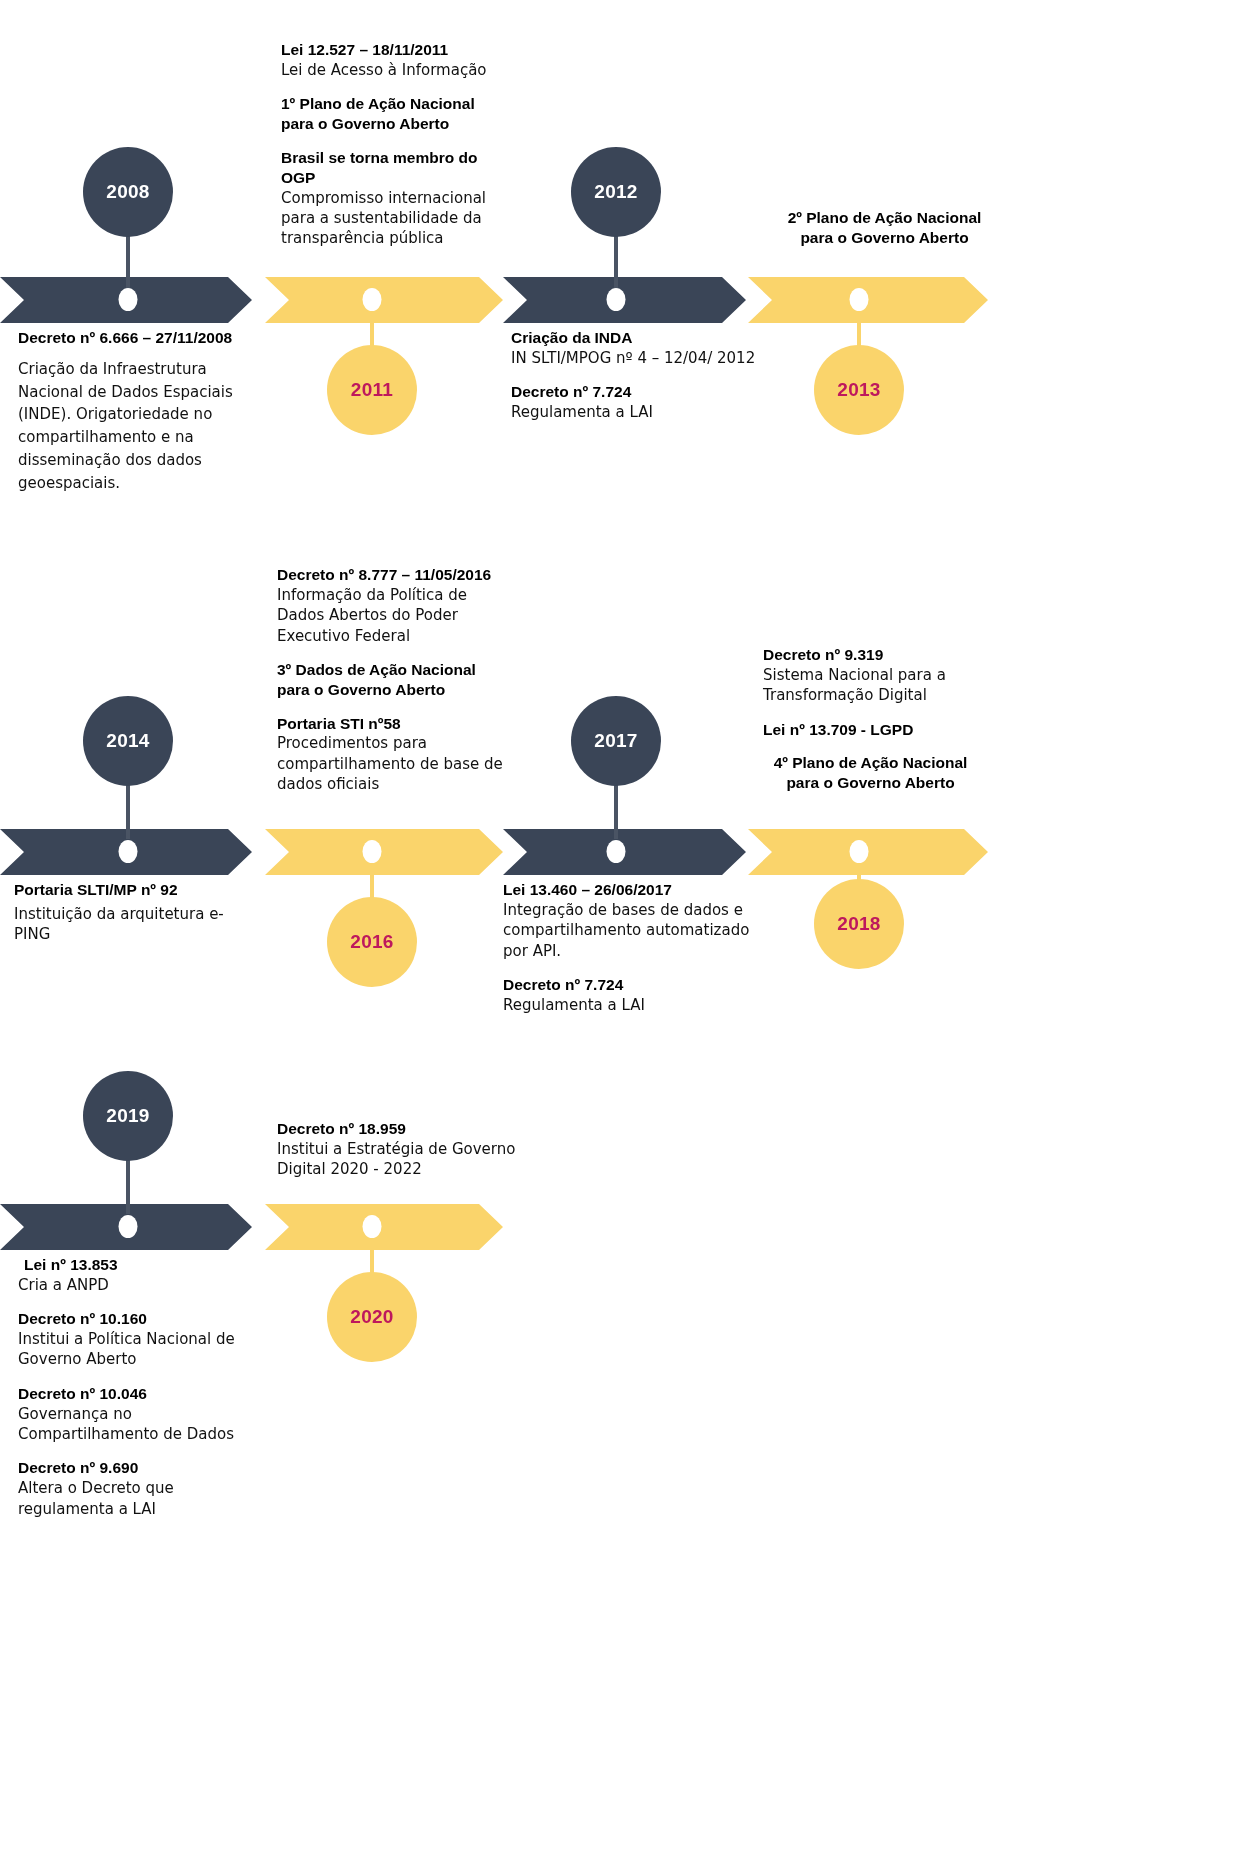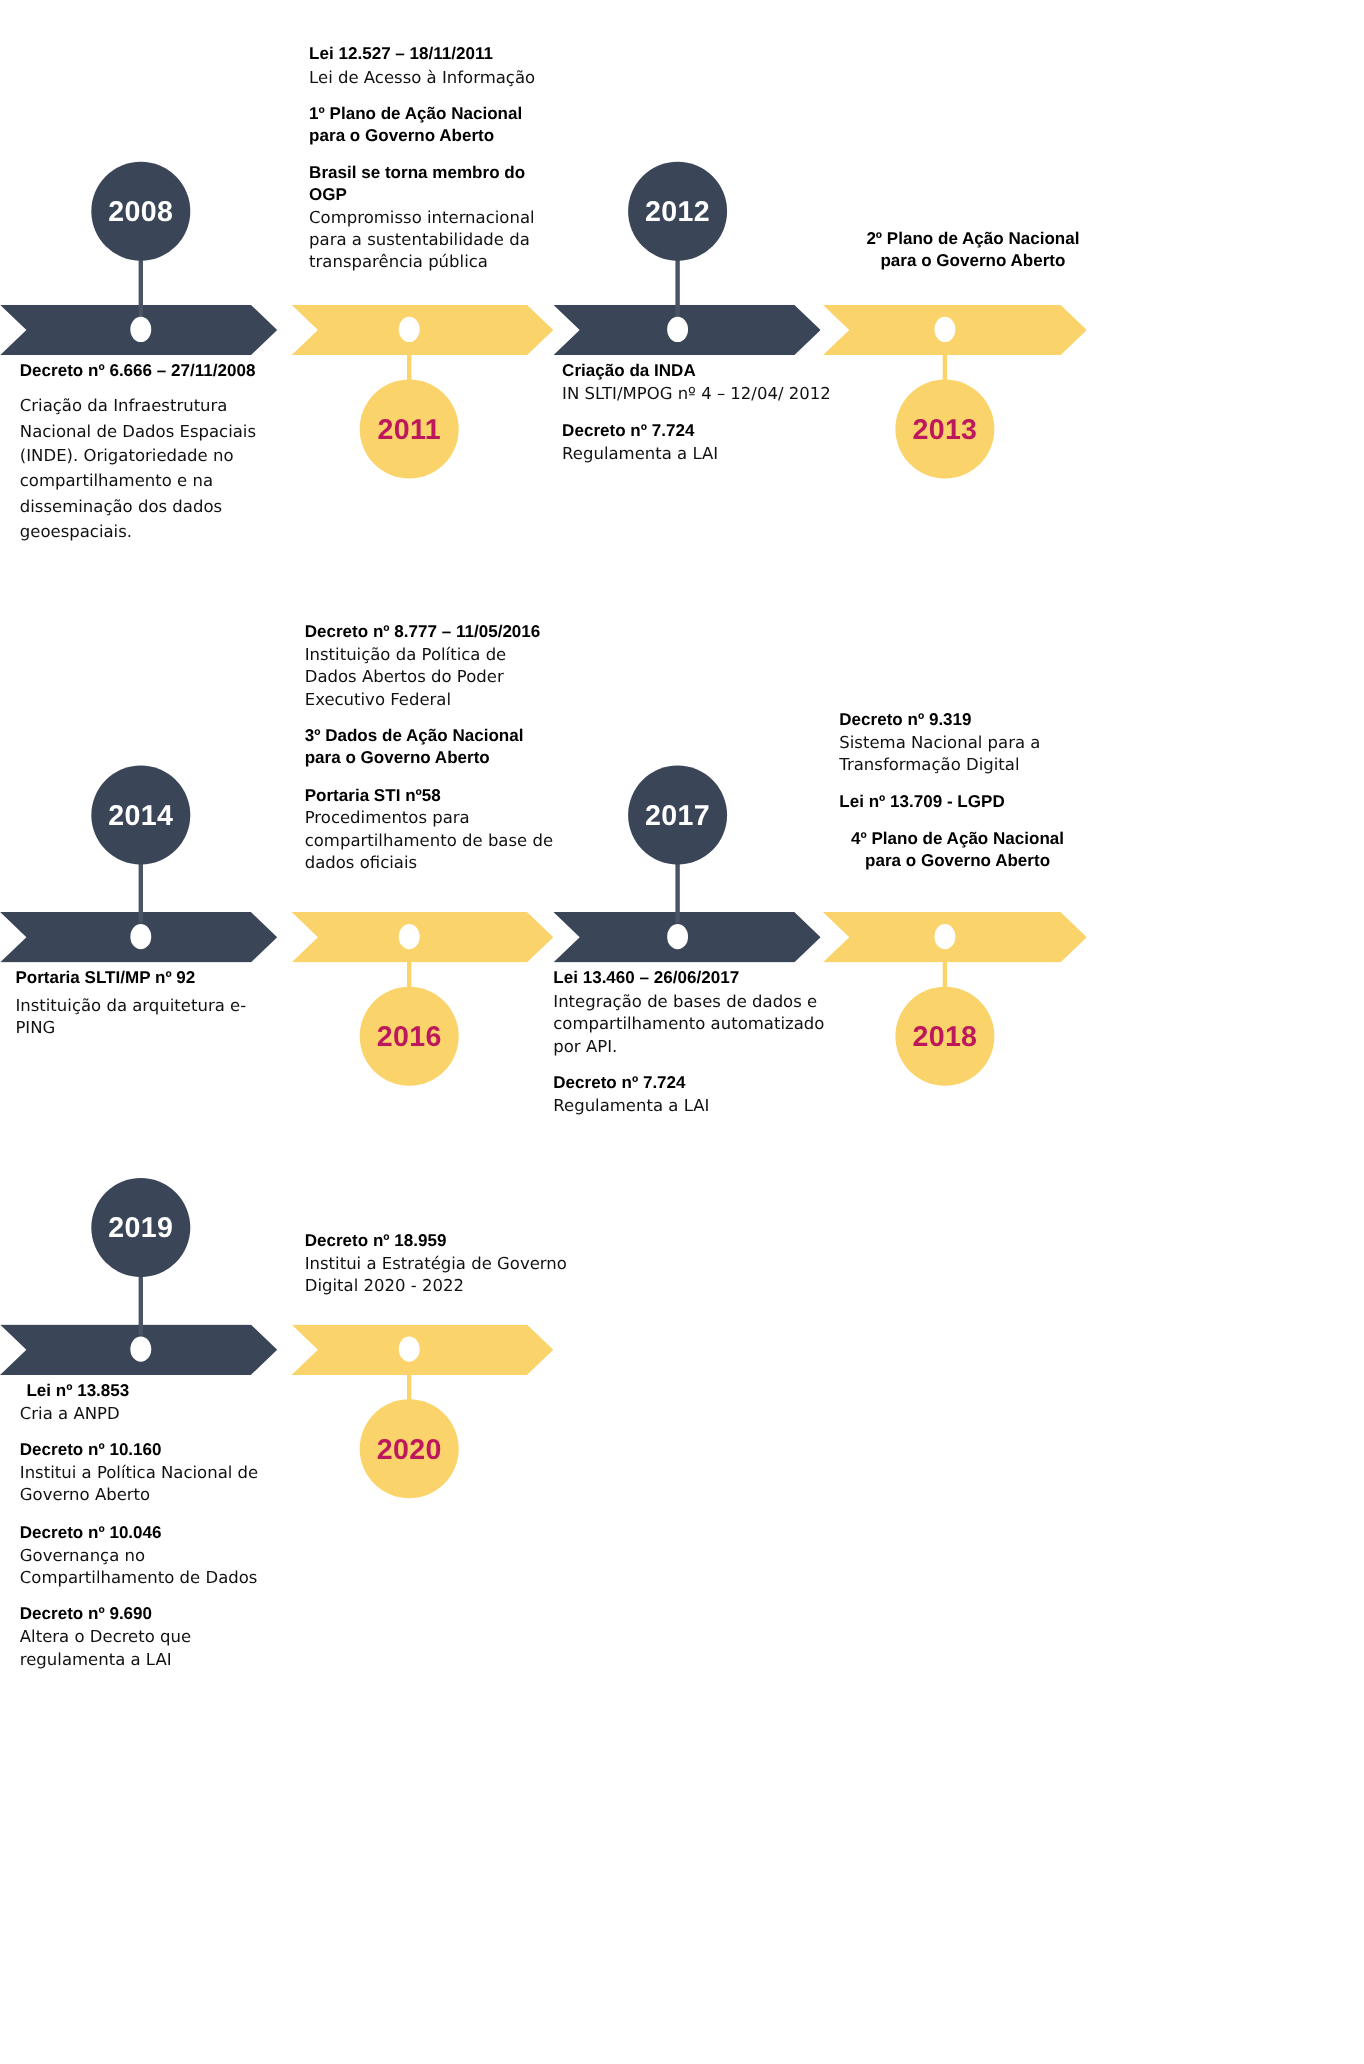--- a/index.html
+++ b/index.html
@@ -49,21 +49,21 @@
   }
   .stem.dark  { background: #4a5464; }
   .stem.yellow{ background: #fad46b; }
 
   
   .bubble {
     position: absolute;
     width: 90px; height: 90px;
     border-radius: 50%;
     display: flex; align-items: center; justify-content: center;
-    font-size: 26px; font-weight: bold;
+    font-size: 19px; font-weight: bold;
     letter-spacing: 0.3px;
     transform: translateX(-50%);
     z-index: 3;
   }
   .bubble.dark   { background: #3a4557; color: #ffffff; }
   .bubble.yellow { background: #fad46b; color: #be185d; }
 
   
   .txtblock { position: absolute; }
   .entry { margin-bottom: 14px; }
@@ -164,21 +164,21 @@
       </div>
     </div>
 
   </div>
 
   <div class="row">
 
     <div class="txtblock" style="left:277px; top:565px; width:230px;">
       <div class="entry">
         <div class="hd">Decreto nº 8.777 – 11/05/2016</div>
-        <div class="bd">Instituição da Política de Dados Abertos do Poder Executivo Federal</div>
+        <div class="bd">Informação da Política de Dados Abertos do Poder Executivo Federal</div>
       </div>
       <div class="entry">
         <div class="hd">3º Dados de Ação Nacional</div>
         <div class="hd">para o Governo Aberto</div>
       </div>
       <div class="entry">
         <div class="hd">Portaria STI nº58</div>
         <div class="bd">Procedimentos para compartilhamento de base de dados oficiais</div>
       </div>
     </div>
@@ -206,21 +206,21 @@
       <span>2017</span>
     </div>
     <div class="stem dark" style="left:616px; top:774px; height:65px;"></div>
 
     <div class="stem yellow" style="left:372px; top:852px; height:60px;"></div>
     <div class="bubble yellow" style="left:372px; top:897px;">
       <span>2016</span>
     </div>
 
     <div class="stem yellow" style="left:859px; top:852px; height:60px;"></div>
-    <div class="bubble yellow" style="left:859px; top:897px;">
+    <div class="bubble yellow" style="left:859px; top:879px;">
       <span>2018</span>
     </div>
 
     <div class="bar-band" style="top:829px;">
       <div class="seg dark" style="left:0px;   width:252px;"></div>
       <div class="seg yellow" style="left:265px; width:238px;"></div>
       <div class="seg dark" style="left:503px; width:243px;"></div>
       <div class="seg yellow" style="left:748px; width:240px;"></div>
       <div class="node" style="left:128px;"></div>
       <div class="node" style="left:372px;"></div>

